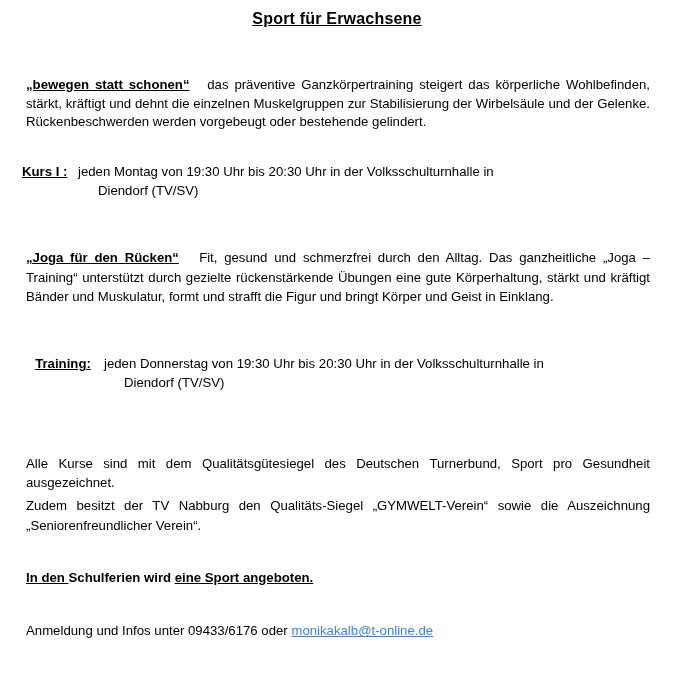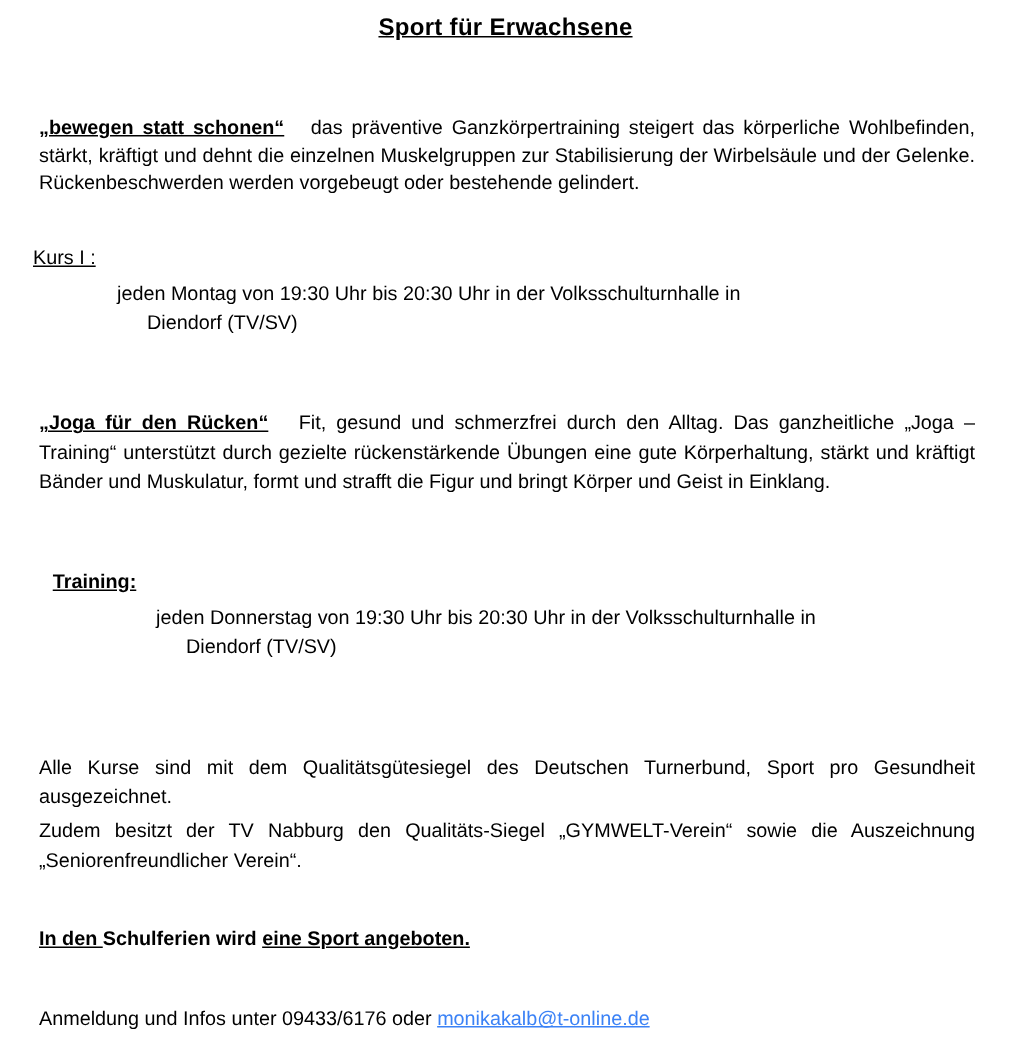--- a/index.html
+++ b/index.html
@@ -50,27 +50,26 @@
   }
   
   .course-row {
     display: flex;
     align-items: flex-start;
     line-height: 1.45;
   }
   .course-label {
     flex: 0 0 auto;
     width: 56px;
-    font-weight: normal;
+    font-weight: bold;
     text-decoration: underline;
     white-space: nowrap;
   }
   .course-text {
     flex: 1 1 auto;
-    margin-top: 24px;
   }
   .course-text .cont {
     display: block;
     padding-left: 20px;
   }
   .training-label {
     flex: 0 0 auto;
     width: 82px;
     font-weight: bold;
     text-decoration: underline;

